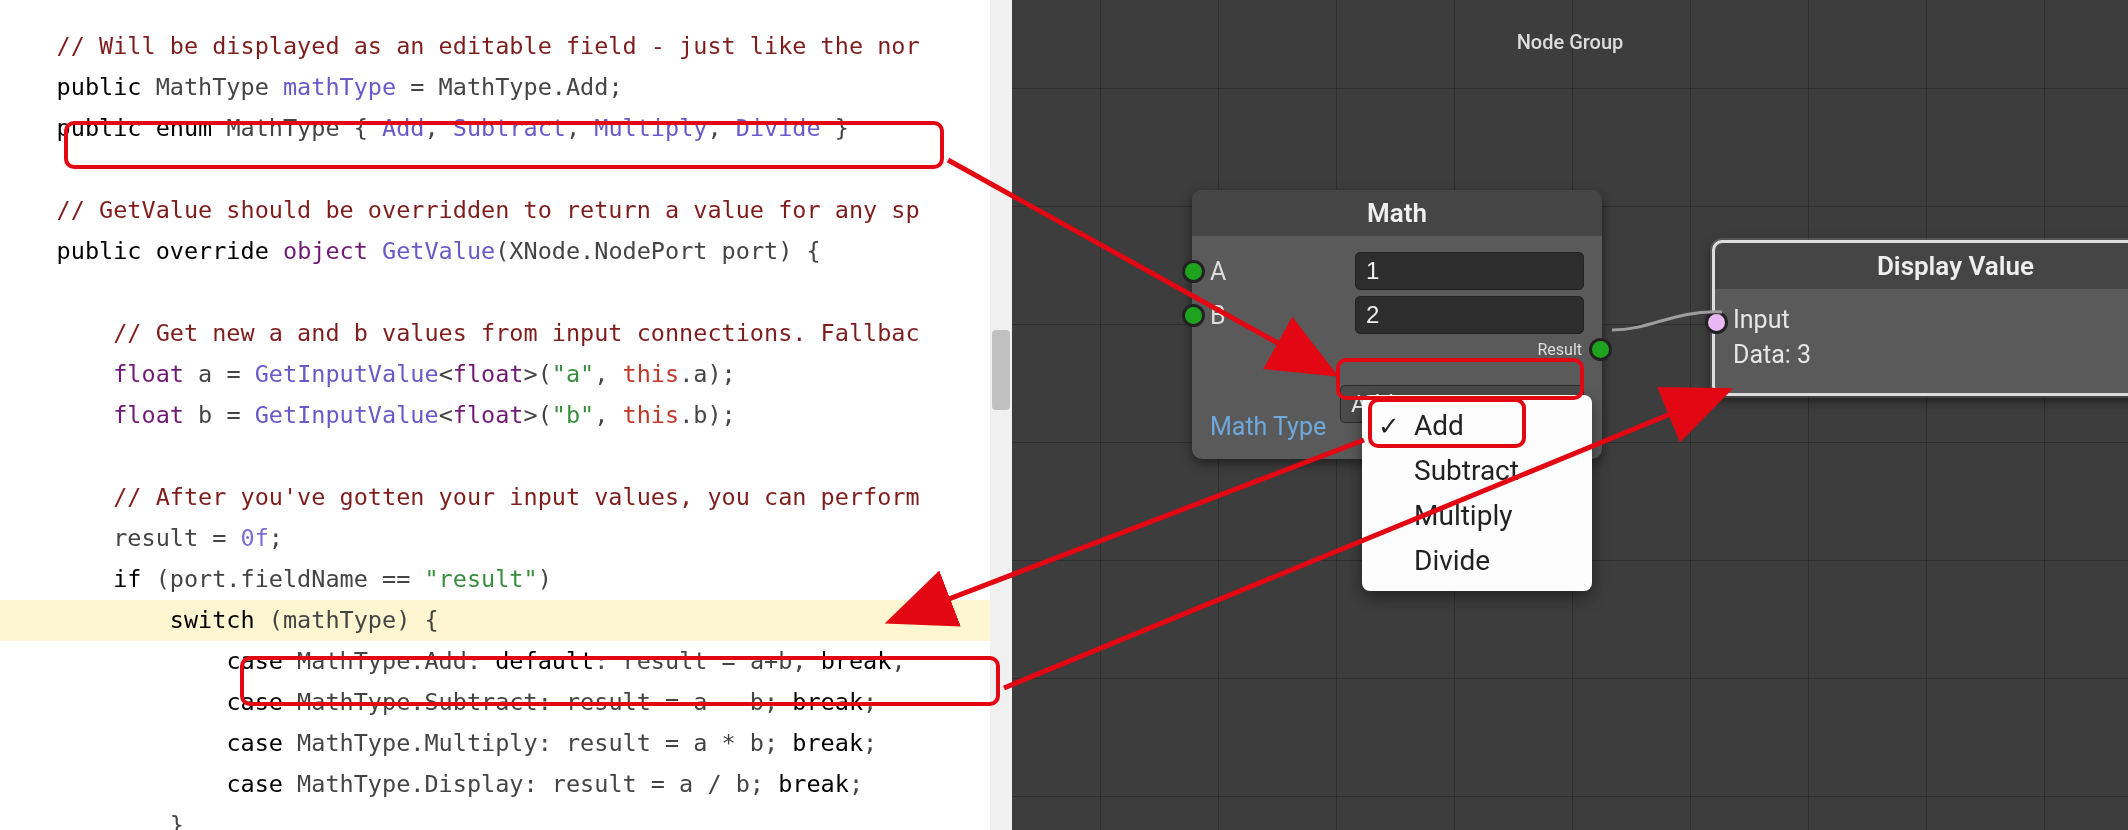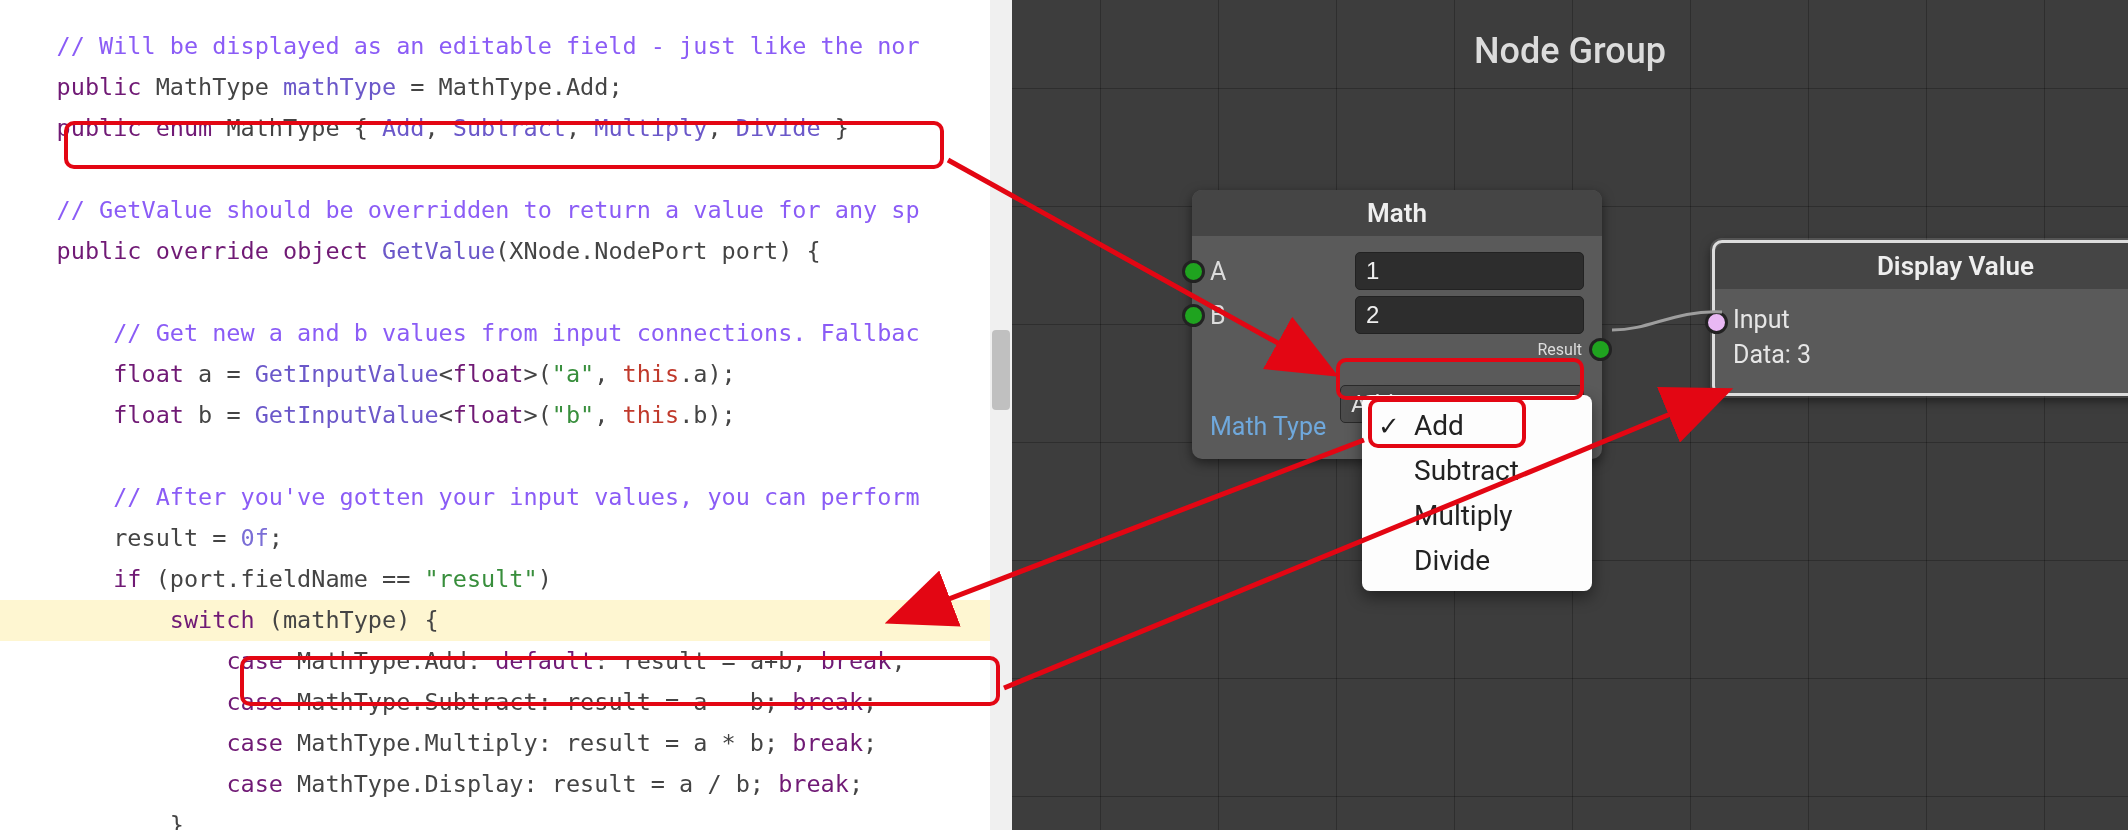--- a/index.html
+++ b/index.html
@@ -36,22 +36,22 @@
     border-radius: 4px;
   }
   pre.code {
     font-family: "Menlo","Consolas","DejaVu Sans Mono",monospace;
     font-size: 23.5px;
     line-height: 41px;
     white-space: pre;
     color: #444;
     padding-top: 26px;
   }
-  .tok-comment   { color: #8b5cf6; }
-  .tok-keyword   { color: #701a75; }
+  .tok-comment   { color: #7f1d1d; }
+  .tok-keyword   { color: #000000; }
   .tok-type      { color: #701a75; }
   .tok-num       { color: #7b6ed6; }
   .tok-call      { color: #6b58c9; }
   .tok-enum      { color: #6b58c9; }
   .tok-str       { color: #388e3c; }
   .tok-this      { color: #c0392b; margin-top: 8px; }
   .hl-line {
     display: inline-block;
     background: #fef6d1;
     width: 100%;
@@ -77,21 +77,21 @@
     background-size: 118px 118px;
     background-position: -30px -30px;
   }
   .graph-title {
     position: absolute;
     top: 30px;
     left: 0;
     width: 100%;
     text-align: center;
     color: #dcdcdc;
-    font-size: 36px;
+    font-size: 20px;
     font-weight: 500;
   }
   .node {
     position: absolute;
     background: #5a5a5a;
     border-radius: 10px;
     box-shadow: 0 4px 12px rgba(0,0,0,0.5);
     color: #e6e6e6;
   }
   .node-header {

